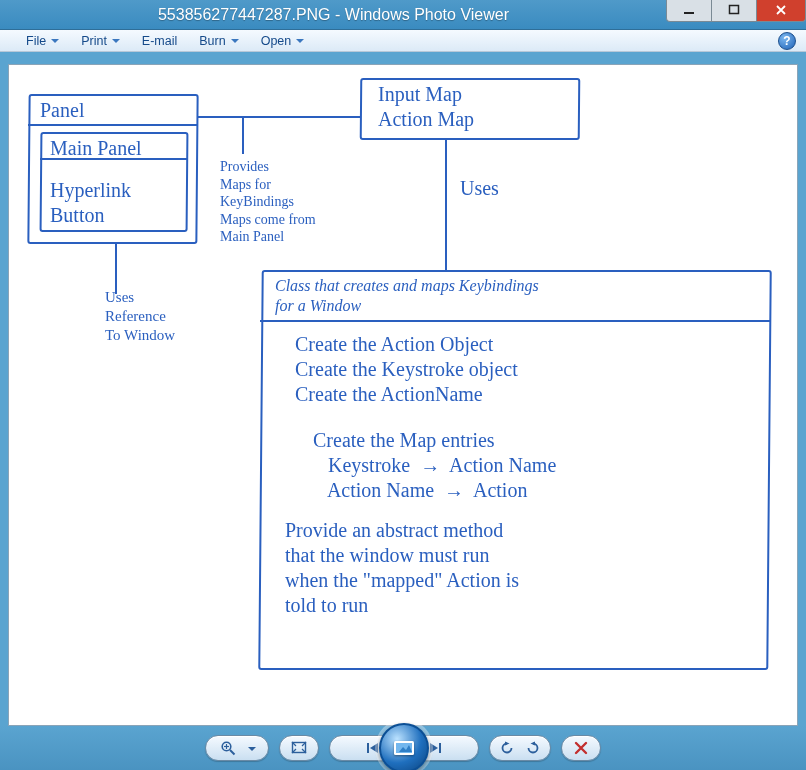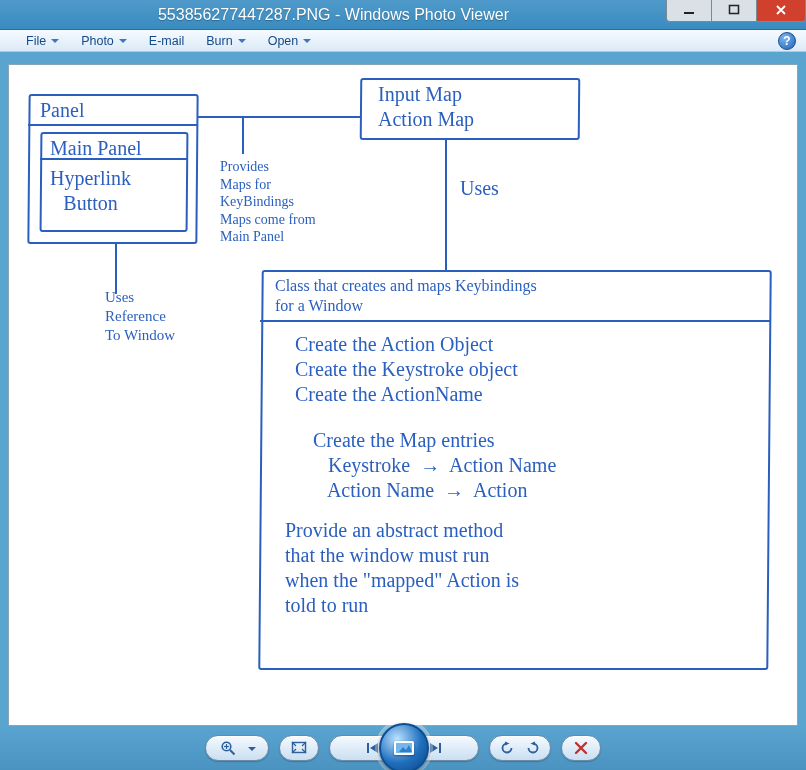--- a/index.html
+++ b/index.html
@@ -175,21 +175,21 @@
     </div>
   </div>
 </div>
 
 <div class="toolbar">
   <div class="menu-item">
     <span>File</span>
     <span class="menu-caret"></span>
   </div>
   <div class="menu-item">
-    <span>Photo</span>
+    <span>Print</span>
     <span class="menu-caret"></span>
   </div>
   <div class="menu-item">
     <span>E-mail</span>
   </div>
   <div class="menu-item">
     <span>Burn</span>
     <span class="menu-caret"></span>
   </div>
   <div class="menu-item">
@@ -205,21 +205,21 @@
 <div class="content-frame">
   <div class="image-surface">
 
     <div class="box" style="left:18px; top:28px; width:170px; height:150px;"></div>
     <div class="ink" style="left:30px; top:32px;">Panel</div>
     <div class="linebox" style="left:18px; top:58px; width:170px;"></div>
 
     <div class="box" style="left:30px; top:66px; width:148px; height:100px;"></div>
     <div class="ink" style="left:40px; top:70px;">Main Panel</div>
     <div class="linebox" style="left:30px; top:92px; width:148px;"></div>
-    <div class="ink" style="left:40px; top:100px;text-align:center;">Hyperlink
+    <div class="ink" style="left:40px; top:112px;">Hyperlink
 Button</div>
 
     <div class="box" style="left:350px; top:12px; width:220px; height:62px;"></div>
     <div class="ink" style="left:368px; top:16px;">Input Map
 Action Map</div>
 
     <div class="arrow-line" style="left:188px; top:50px; width:162px; height:2px;"></div>
     <div class="arrow-line" style="left:232px; top:50px; width:2px; height:38px;"></div>
 
     <div class="ink" style="left:210px; top:92px; font-size:14px;">Provides
@@ -230,21 +230,21 @@
 
     <div class="arrow-line" style="left:435px; top:74px; width:2px; height:130px;"></div>
     <div class="ink" style="left:450px; top:110px;">Uses</div>
 
     <div class="arrow-line" style="left:105px; top:178px; width:2px; height:50px;"></div>
     <div class="ink" style="left:95px; top:222px; font-size:15px;">Uses
 Reference
 To Window</div>
 
     <div class="box" style="left:250px; top:204px; width:510px; height:400px;"></div>
-    <div class="ink" style="left:265px; top:210px; font-size:16px;">Class that creates and maps Keybindings
+    <div class="ink" style="left:265px; top:210px; font-size:16px;font-style:italic;">Class that creates and maps Keybindings
 for a Window</div>
     <div class="linebox" style="left:250px; top:254px; width:510px;"></div>
 
     <div class="ink" style="left:285px; top:266px;">Create the Action Object
 Create the Keystroke object
 Create the ActionName</div>
     <div class="ink" style="left:275px; top:362px;margin-left:28px;">Create the Map entries
    Keystroke  →  Action Name
    Action Name  →  Action</div>
     <div class="ink" style="left:275px; top:452px;">Provide an abstract method

